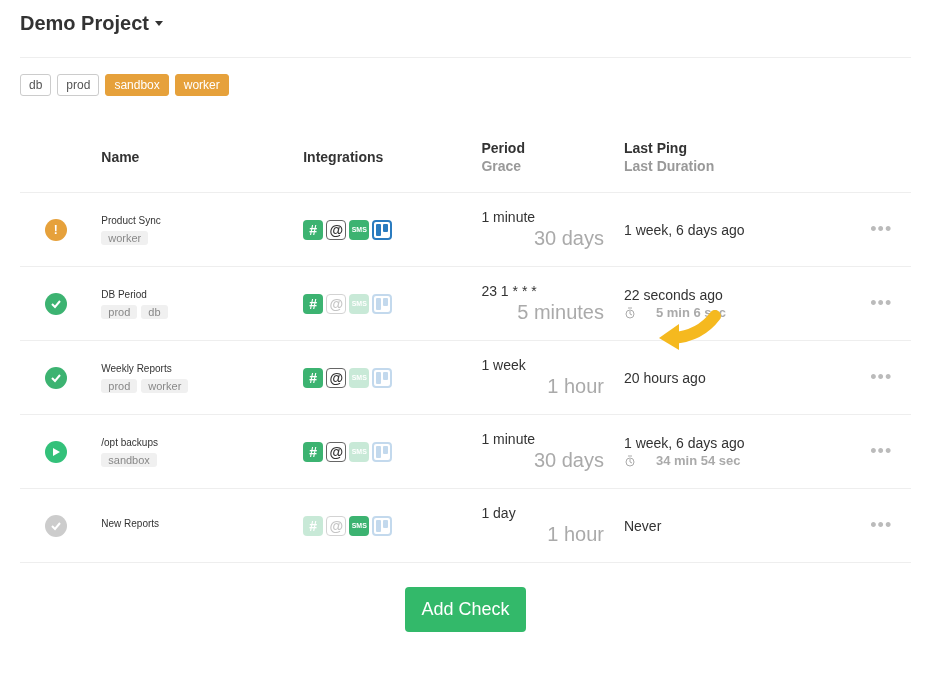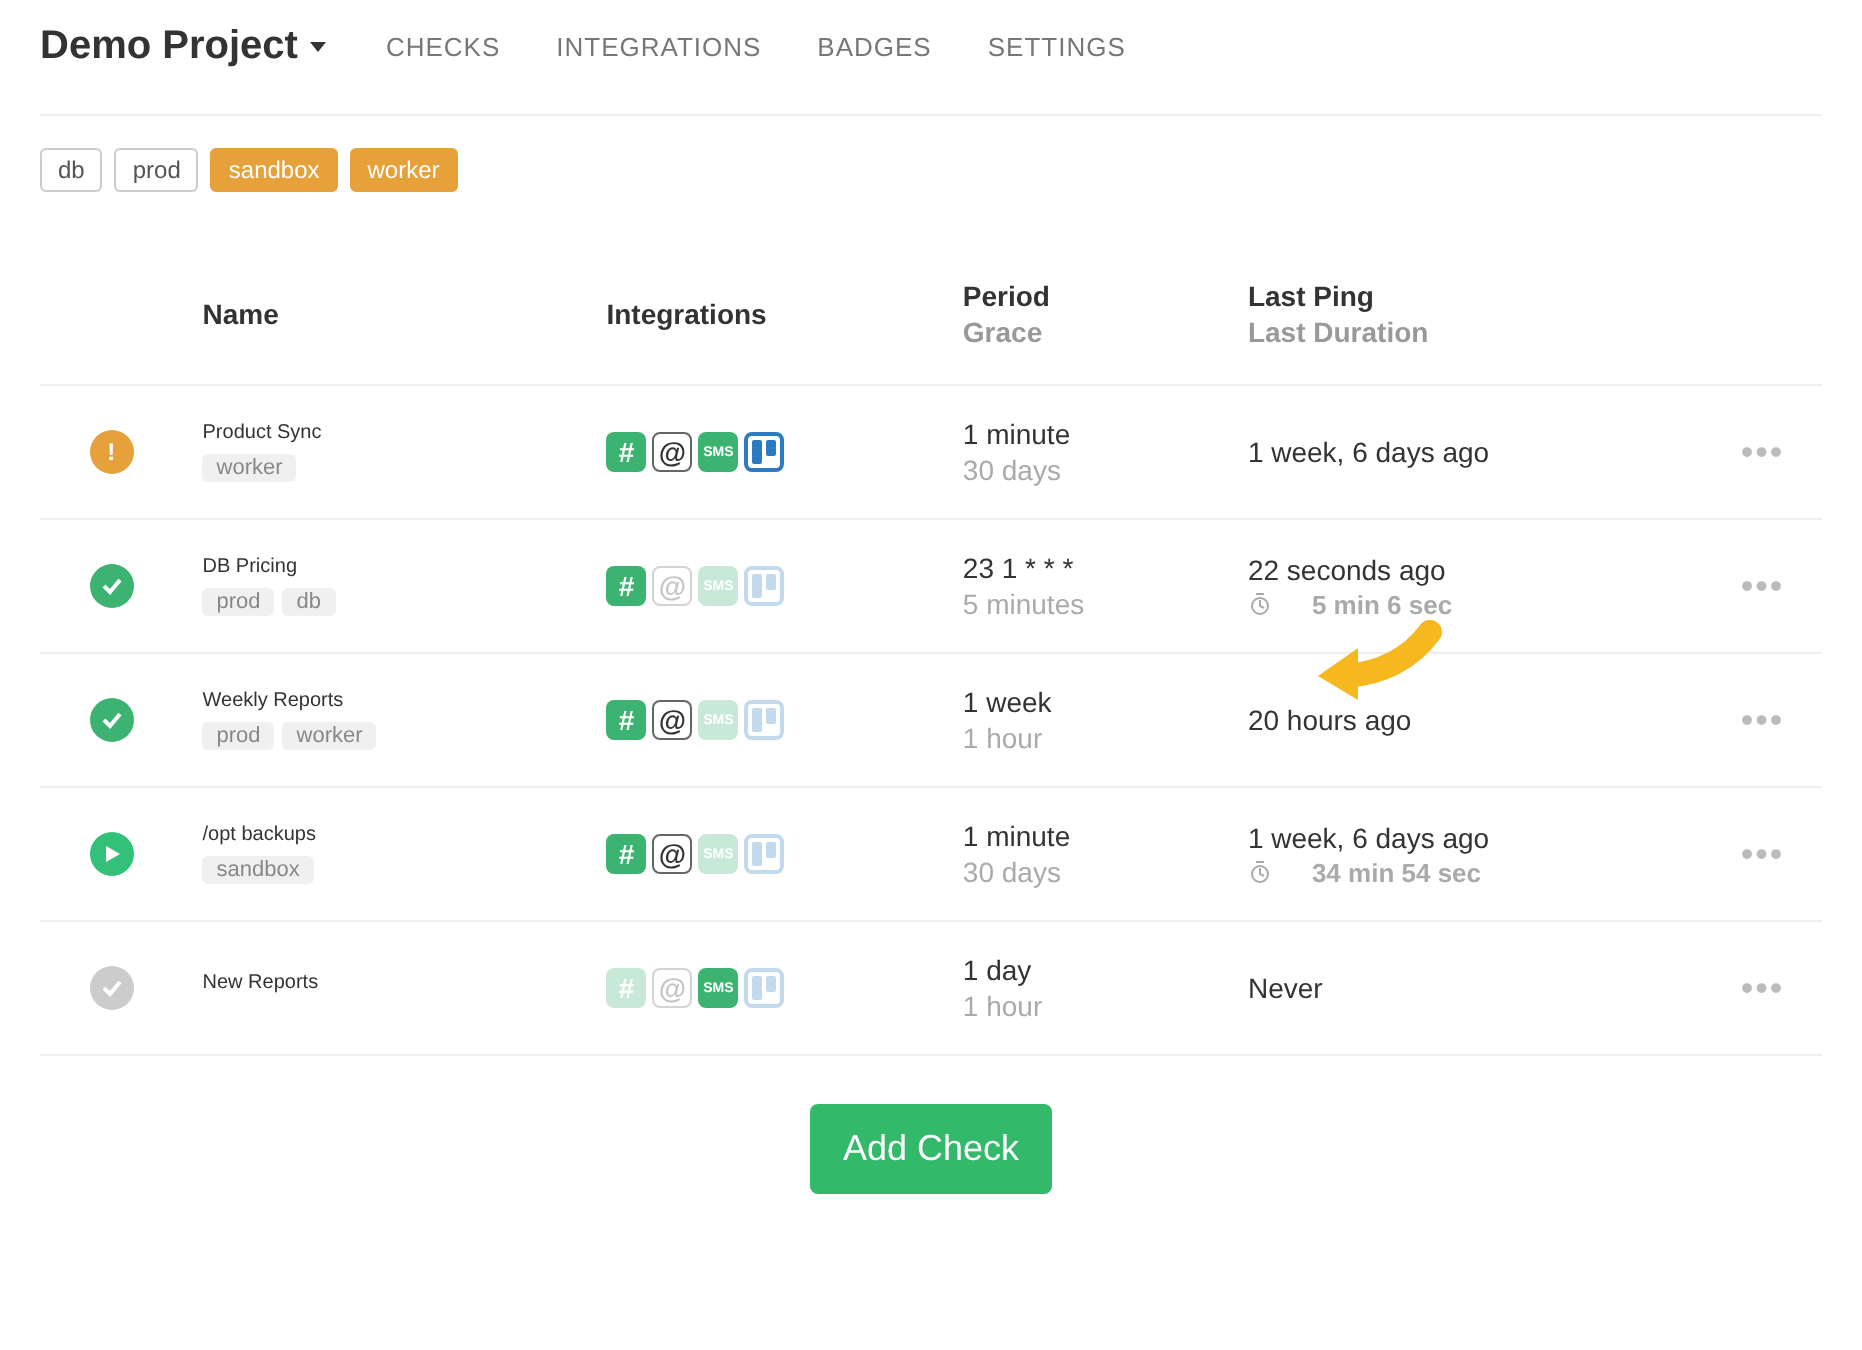--- a/index.html
+++ b/index.html
@@ -51,45 +51,39 @@
 .ico-slack { background: #3cb371; color: #fff; }
 .ico-mail { background: #fff; color: #333; border: 1px solid #666; }
 .ico-sms { background: #3cb371; color: #fff; font-size: 7px; border-radius: 4px; }
 .ico-trello { background: #fff; border: 2px solid #2a7bbf; position: relative; }
 .ico-disabled { opacity: .28; }
 .ico-trello::before, .ico-trello::after { content: ''; position: absolute; background: #2a7bbf; width: 5px; top: 2px; border-radius: 1px; }
 .ico-trello::before { left: 2px; height: 12px; }
 .ico-trello::after { right: 2px; height: 8px; }
 
 .period { font-size: 14px; color: #333; }
-.grace { font-size: 14px; color: #aaa; margin-top: 2px; }
+.grace { font-size: 20px; color: #aaa; margin-top: 2px; text-align: right; }
 .ping { font-size: 14px; color: #333; }
 .duration { font-size: 13px; color: #aaa; margin-top: 2px; display: flex; align-items: center; gap: 20px; font-weight: bold; }
 
 .menu-dots { color: #bbb; font-size: 18px; cursor: pointer; letter-spacing: 1px; }
 
 .add-row td { text-align: center; padding: 24px; border-top: 1px solid #eee; }
 .btn-add { background: #33b96a; color: #fff; border: none; padding: 12px 16px; font-size: 18px; border-radius: 4px; cursor: pointer; }
 
 .arrow-callout { position: absolute; pointer-events: none; }
 </style>
 </head>
 <body>
 <div class="container">
 
 <div class="navbar">
   <div class="project-dropdown">
     <span>Demo Project</span>
     <span class="caret"></span>
-  </div>
-  <div class="nav-links">
-    <span class="nav-link">CHECKS</span>
-    <span class="nav-link">INTEGRATIONS</span>
-    <span class="nav-link">BADGES</span>
-    <span class="nav-link">SETTINGS</span>
   </div>
   <div class="spacer"></div>
 </div>
 
 <div class="filter-row">
   <div class="tags" id="filter-tags">
         <span class="tag">db</span>
         <span class="tag">prod</span>
         <span class="tag active">sandbox</span>
         <span class="tag active">worker</span>
@@ -139,21 +133,21 @@
           </td>
           <td class="col-menu"><span class="menu-dots">•••</span></td>
         </tr>
         <tr>
           <td class="col-status"><div class="status-icon status-ok">
               <svg width="12" height="12" viewBox="0 0 12 12">
                 <path d="M2 6 L5 9 L10 3" stroke="#fff" stroke-width="2" fill="none"></path>
               </svg>
             </div></td>
           <td class="col-name">
-            <div class="check-name">DB Pricing</div>
+            <div class="check-name">DB Period</div>
             <div class="row-tags">
               <span class="row-tag">prod</span>
               <span class="row-tag">db</span>
             </div>
           </td>
           <td class="col-int">
             <div class="int-icons">
               <span class="int-ico ico-slack">#</span>
               <span class="int-ico ico-mail ico-disabled">@</span>
               <span class="int-ico ico-sms ico-disabled">SMS</span>

